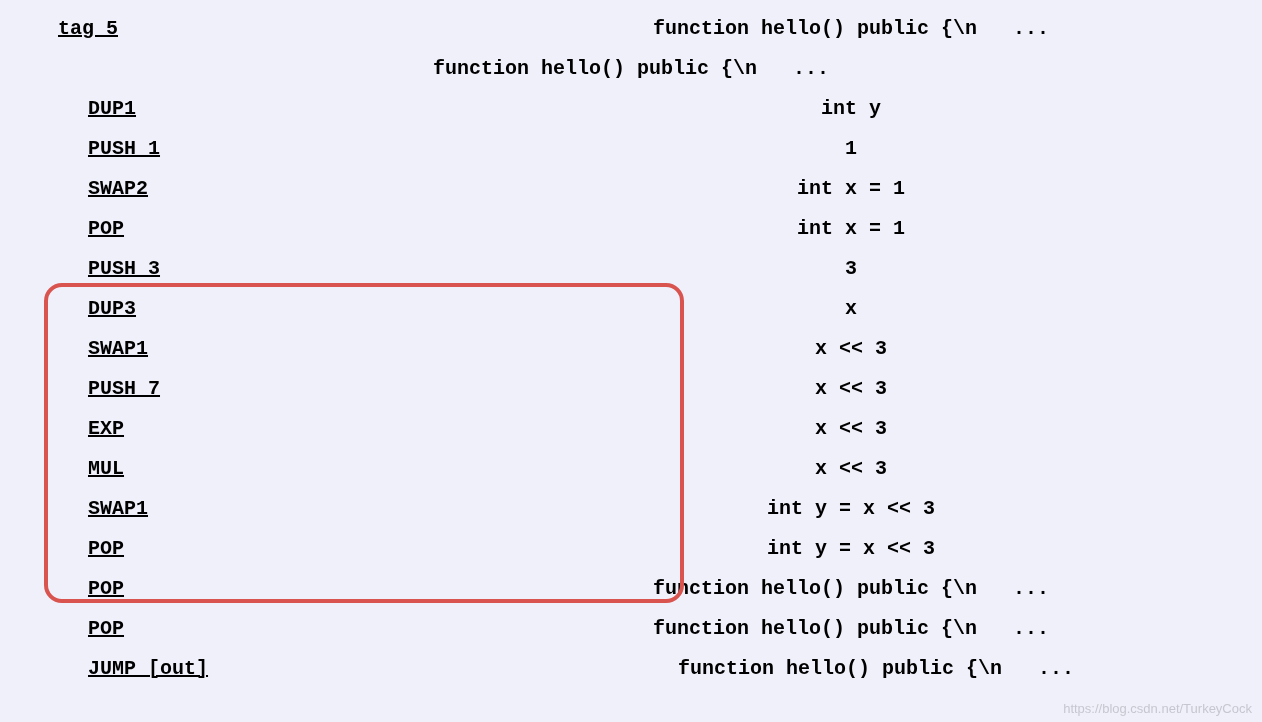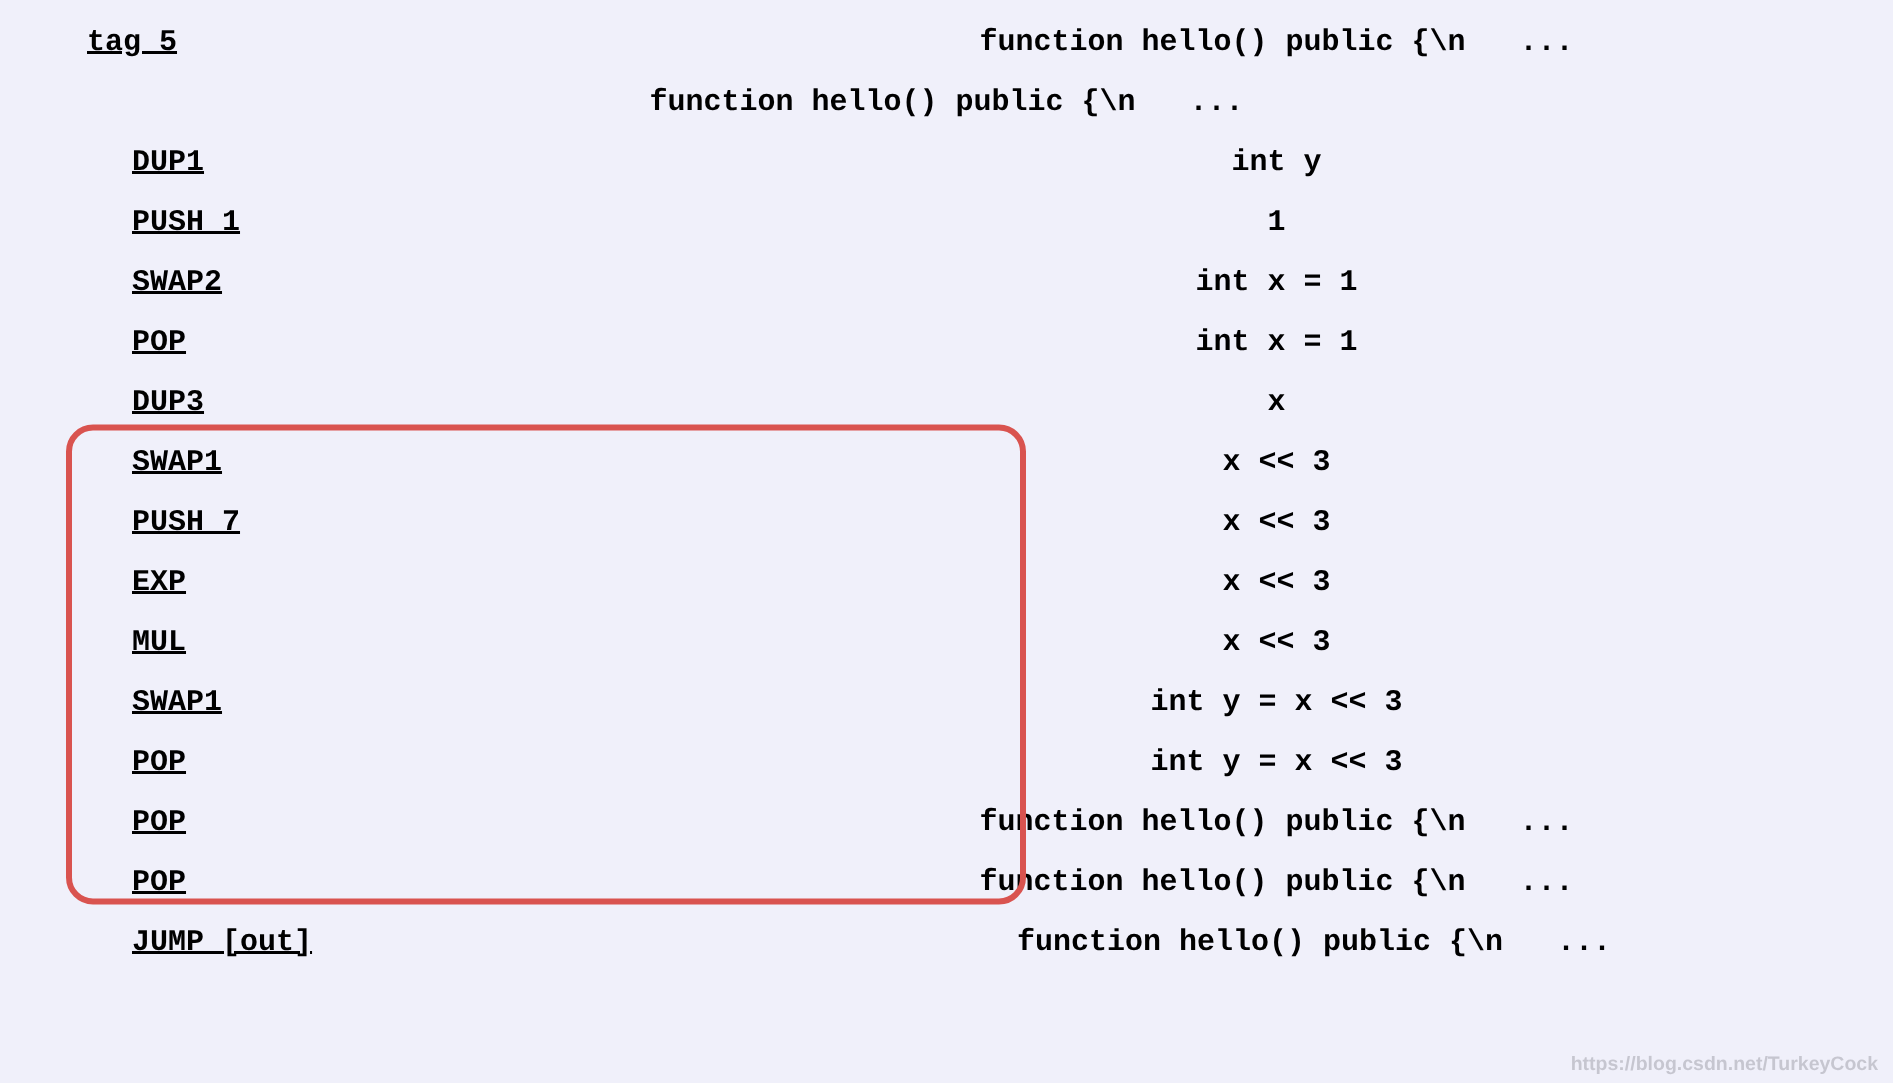--- a/index.html
+++ b/index.html
@@ -44,34 +44,35 @@
       border: 4px solid #d9534f;
       border-radius: 18px;
       pointer-events: none;
     }
     .watermark {
       position: absolute;
       right: 10px;
       bottom: 6px;
       font-family: Arial, sans-serif;
       font-size: 13px;
-      font-weight: bold;
+      font-weight: normal;
       color: rgba(120,120,130,0.35);
     }
   </style>
 </head>
 <body>
 
 <div id="listing">
     <div class="row"><div class="col-left">tag 5</div><div class="col-right">function hello() public {\n   ...</div></div>
     <div class="row"><div class="col-right">function hello() public {\n   ...</div></div>
     <div class="row"><div class="col-left indent">DUP1</div><div class="col-right">int y</div></div>
     <div class="row"><div class="col-left indent">PUSH 1</div><div class="col-right">1</div></div>
     <div class="row"><div class="col-left indent">SWAP2</div><div class="col-right">int x = 1</div></div>
     <div class="row"><div class="col-left indent">POP</div><div class="col-right">int x = 1</div></div>
+    <div class="row"><div class="col-left indent">PUSH 3</div><div class="col-right">3</div></div>
     <div class="row"><div class="col-left indent">DUP3</div><div class="col-right">x</div></div>
     <div class="row"><div class="col-left indent">SWAP1</div><div class="col-right">x &lt;&lt; 3</div></div>
     <div class="row"><div class="col-left indent">PUSH 7</div><div class="col-right">x &lt;&lt; 3</div></div>
     <div class="row"><div class="col-left indent">EXP</div><div class="col-right">x &lt;&lt; 3</div></div>
     <div class="row"><div class="col-left indent">MUL</div><div class="col-right">x &lt;&lt; 3</div></div>
     <div class="row"><div class="col-left indent">SWAP1</div><div class="col-right">int y = x &lt;&lt; 3</div></div>
     <div class="row"><div class="col-left indent">POP</div><div class="col-right">int y = x &lt;&lt; 3</div></div>
     <div class="row"><div class="col-left indent">POP</div><div class="col-right">function hello() public {\n   ...</div></div>
     <div class="row"><div class="col-left indent">POP</div><div class="col-right">function hello() public {\n   ...</div></div>
     <div class="row"><div class="col-left indent">JUMP [out]</div><div class="col-right indent">function hello() public {\n   ...</div></div>

